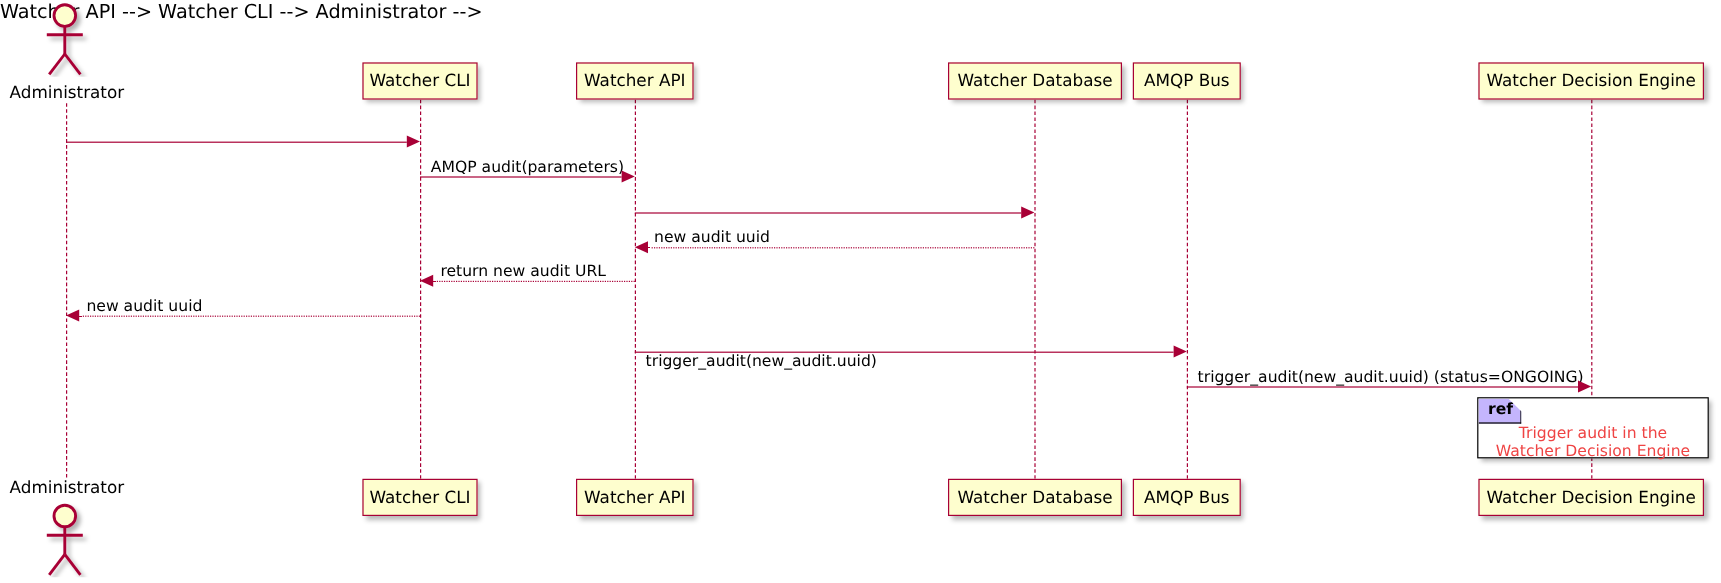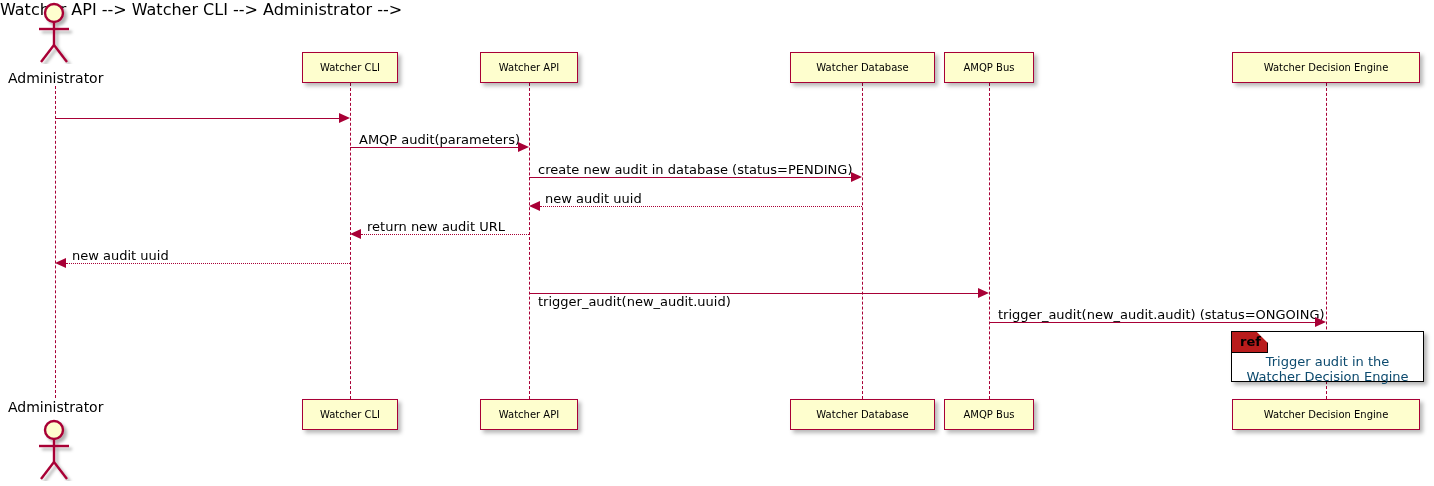--- a/index.html
+++ b/index.html
@@ -18,21 +18,21 @@
     background: #FFFFFF;
     overflow: hidden;
   }
   
   .participant {
     position: absolute;
     box-sizing: border-box;
     background: #FEFECE;
     border: 1.5px solid #A80036;
     color: #000000;
-    font-size: 10px;
+    font-size: 14px;
     line-height: 1;
     text-align: center;
     white-space: nowrap;
     display: flex;
     align-items: center;
     justify-content: center;
     box-shadow: 3px 3px 4px rgba(0,0,0,0.28);
     z-index: 5;
   }
   
@@ -96,39 +96,39 @@
     background: #FFFFFF;
     border: 1.5px solid #000000;
     box-shadow: 3px 3px 4px rgba(0,0,0,0.30);
     z-index: 6;
   }
   .ref-tab {
     position: absolute;
     left: 0;
     top: 0;
     box-sizing: border-box;
-    background: #b91c1c;
+    background: #c4b5fd;
     border-right: 1.5px solid #000000;
     border-bottom: 1.5px solid #000000;
     font-size: 13px;
     font-weight: bold;
     color: #000000;
     padding: 2px 6px 2px 8px;
     line-height: 1.25;
   }
   .ref-tab-clip {
     clip-path: polygon(0 0, calc(100% - 11px) 0, 100% 11px, 100% 100%, 0 100%);
   }
   .ref-body {
     position: absolute;
     left: 0;
     right: 0;
     text-align: center;
     font-size: 13px;
-    color: #0c4a6e;
+    color: #ef4444;
     line-height: 1.35;
   }
 </style>
 </head>
 <body>
 
 <div id="diagram">
 
   
   <div class="lifeline" style="left:55px; top:86px; height:312px;"></div>
@@ -183,21 +183,20 @@
   
   <div class="msg-line solid" style="left:55px; top:118px; width:284px;"></div>
   <div class="arrow-head right" style="left:339px; top:113px;"></div>
 
   
   <div class="msg-label" style="left:359px; top:132px;">AMQP audit(parameters)</div>
   <div class="msg-line solid" style="left:350px; top:147px; width:168px;"></div>
   <div class="arrow-head right" style="left:518px; top:142px;"></div>
 
   
-  <div class="msg-label" style="left:538px; top:162px;">create new audit in database (status=PENDING)</div>
   <div class="msg-line solid" style="left:529px; top:177px; width:322px;"></div>
   <div class="arrow-head right" style="left:851px; top:172px;"></div>
 
    Watcher API --&gt;
   <div class="msg-label" style="left:545px; top:191px;">new audit uuid</div>
   <div class="msg-line dotted" style="left:540px; top:206px; width:322px;"></div>
   <div class="arrow-head left" style="left:529px; top:201px;"></div>
 
    Watcher CLI --&gt;
   <div class="msg-label" style="left:367px; top:219px;">return new audit URL</div>
@@ -208,21 +207,21 @@
   <div class="msg-label" style="left:72px; top:248px;">new audit uuid</div>
   <div class="msg-line dotted" style="left:66px; top:263px; width:284px;"></div>
   <div class="arrow-head left" style="left:55px; top:258px;"></div>
 
   
   <div class="msg-label" style="left:538px; top:278px;margin-top:16px;">trigger_audit(new_audit.uuid)</div>
   <div class="msg-line solid" style="left:529px; top:293px; width:449px;"></div>
   <div class="arrow-head right" style="left:978px; top:288px;"></div>
 
   
-  <div class="msg-label" style="left:998px; top:307px;">trigger_audit(new_audit.audit) (status=ONGOING)</div>
+  <div class="msg-label" style="left:998px; top:307px;">trigger_audit(new_audit.uuid) (status=ONGOING)</div>
   <div class="msg-line solid" style="left:989px; top:322px; width:326px;"></div>
   <div class="arrow-head right" style="left:1315px; top:317px;"></div>
 
   
   <div class="ref-box" style="left:1231px; top:331px; width:193px; height:51px;">
     <div class="ref-tab ref-tab-clip">
       <span>ref</span>
     </div>
     <div class="ref-body" style="top:21px;">Trigger audit in the</div>
     <div class="ref-body" style="top:36px;">Watcher Decision Engine</div>

